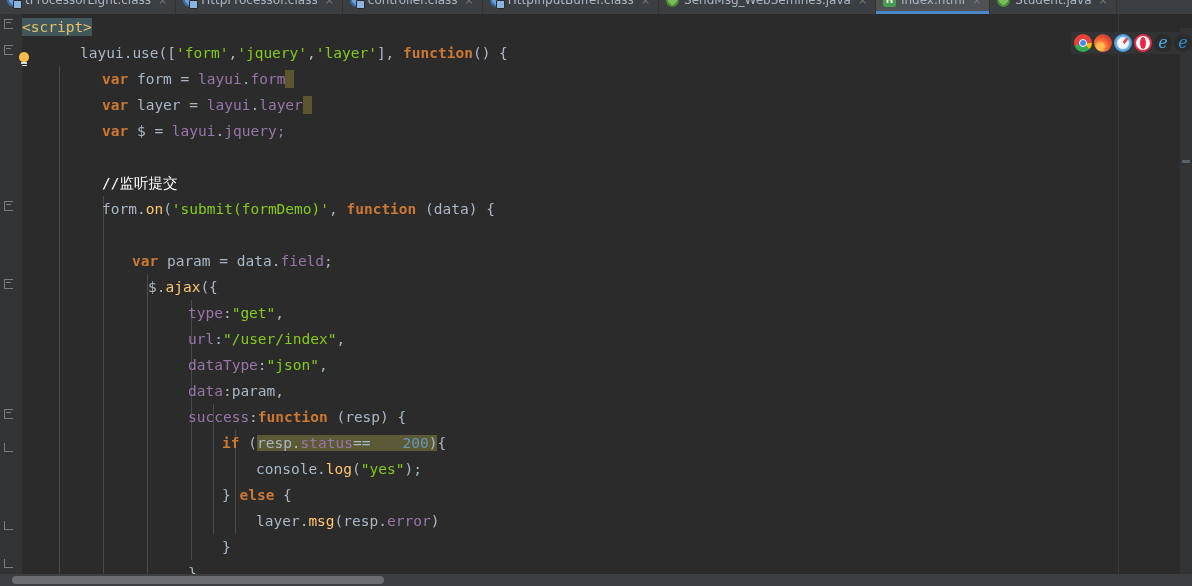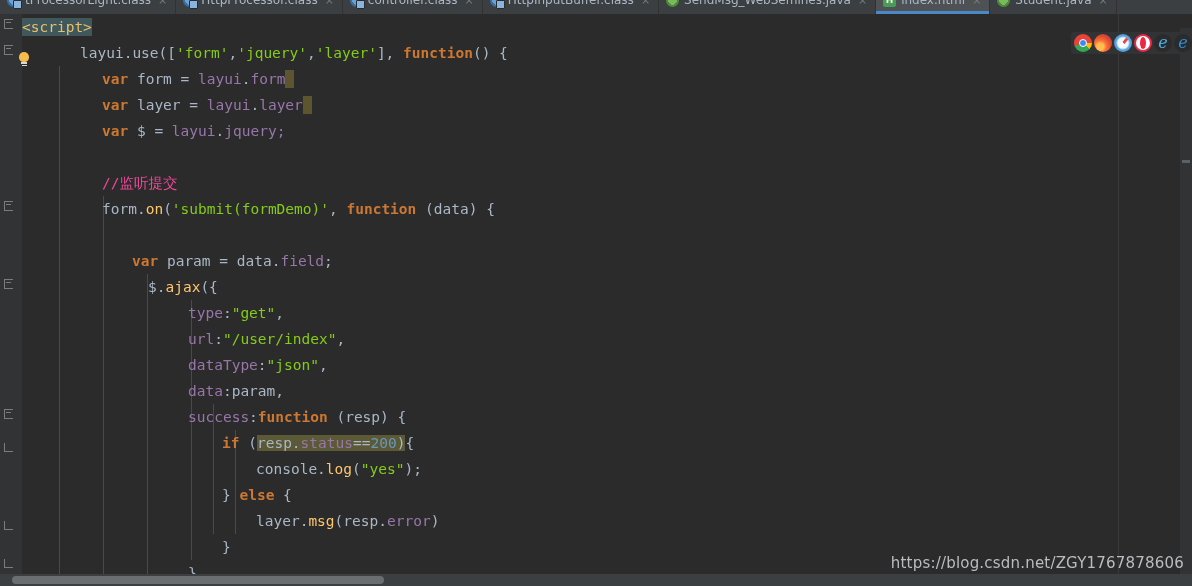--- a/index.html
+++ b/index.html
@@ -161,25 +161,25 @@
     font-size: 14.5px;
     line-height: 26px;
     color: #a9b7c6;
     white-space: pre;
   }
   .ln { height: 26px; position: relative; }
 
   
   .kw      { color: #cc7832; font-weight: bold; }
   .str     { color: #84cc16; }
-  .num     { color: #6897bb; }
+  .num     { color: #6897bb; margin-left: 32px; }
   .fn      { color: #ffc66d; }
   .ident   { color: #a9b7c6; }
   .field   { color: #9876aa; }
-  .comment { color: #ec4899; margin-top: 28px; }
+  .comment { color: #ffffff; margin-top: 28px; }
   .punct   { color: #a9b7c6; }
 
   .script-hl {
     background: #40585c;
     color: #e8bf6a;
     padding: 1px 0;
   }
   .sel {
     background: #5c5a36;
   }
@@ -397,15 +397,14 @@
       <span class="bicon b-safari"></span>
       <span class="bicon b-opera"></span>
       <span class="bicon b-edge">e</span>
       <span class="bicon b-ie">e</span>
     </div>
 
   <div class="hscroll">
     <div class="thumb"></div>
   </div>
 
-  <div class="watermark">https://blog.csdn.net/ZGY1767878606</div>
 
 </div>
 
 </body></html>

